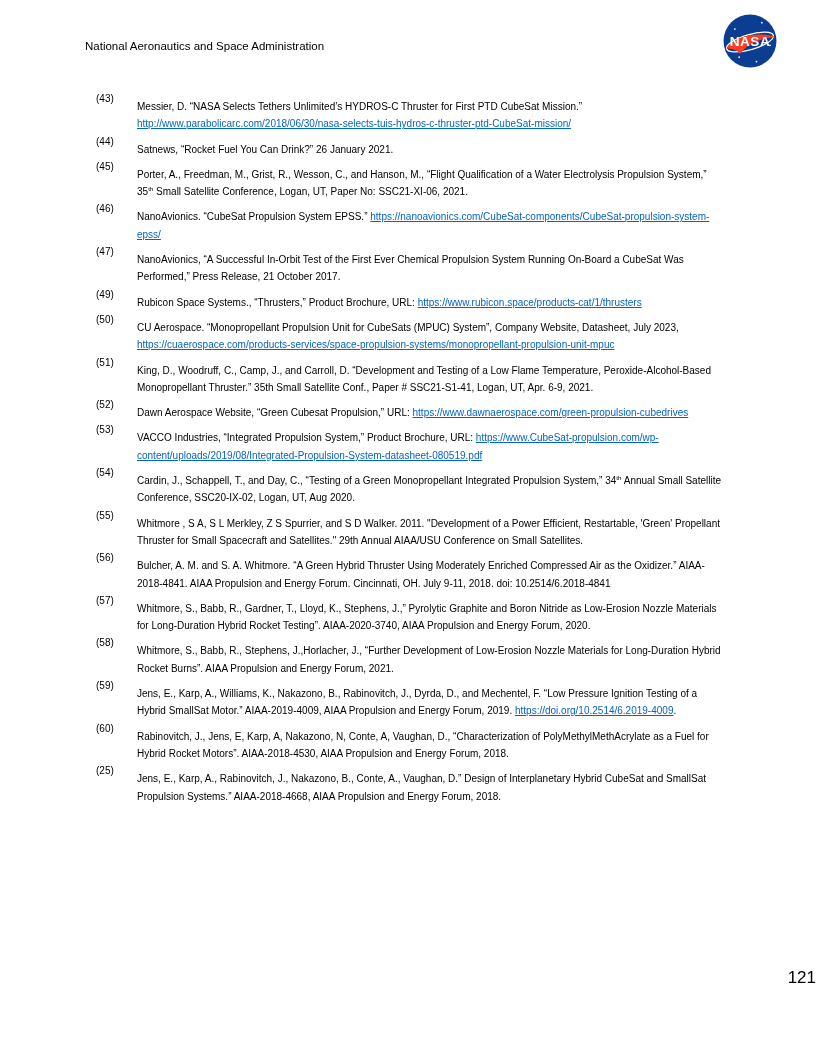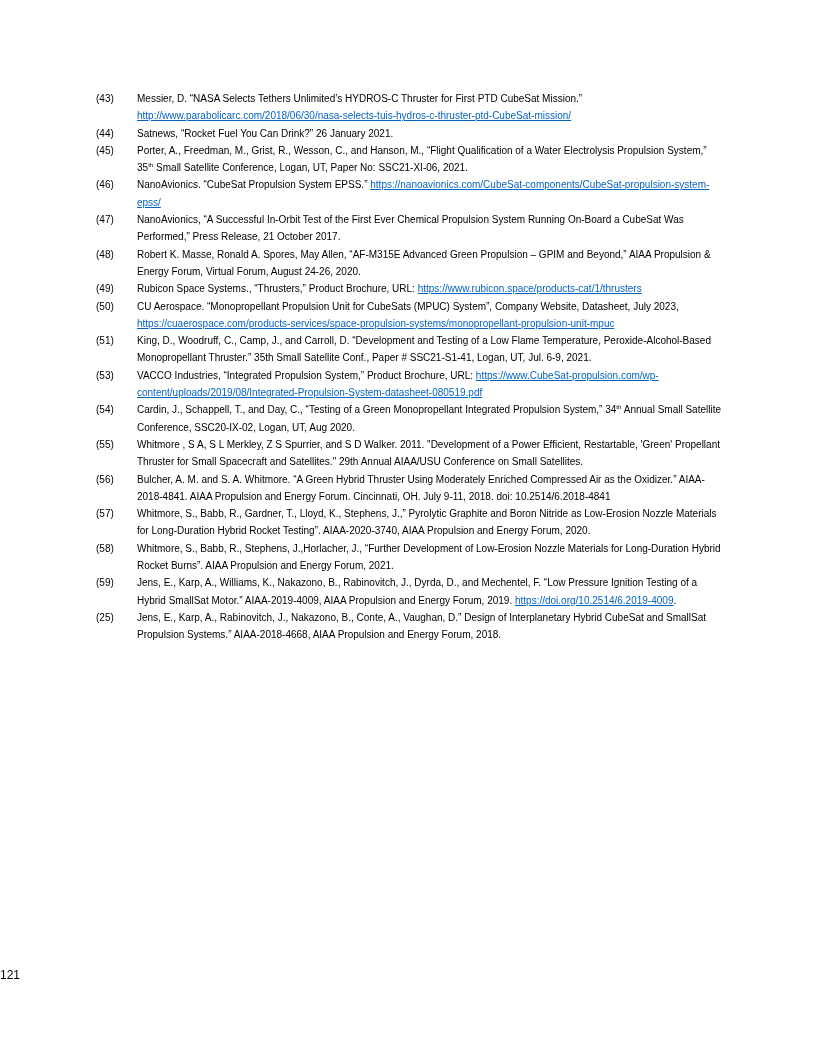--- a/index.html
+++ b/index.html
@@ -44,46 +44,61 @@
   }
   .ref {
     display: grid;
     grid-template-columns: 41px 1fr;
   }
   .ref-num {
     white-space: nowrap;
   }
   .ref-body {
     overflow-wrap: break-word;
+    margin-top: 8px;
   }
   .ref-link {
     color: #0563C1;
     text-decoration: underline;
     overflow-wrap: anywhere;
     cursor: pointer;
   }
   sup.ord {
     font-size: 0.62em;
     vertical-align: super;
     line-height: 0;
   }
   .footer {
     position: absolute;
     top: 968px;
     left: 0;
     width: 816px;
-    text-align: left;
-    font-size: 12px;
+    text-align: right;
+    font-size: 17px;
   }
 </style>
 </head>
 <body>
 
 <div class="page">
 
+  <div class="header-bar">
+    <span class="agency-name">National Aeronautics and Space Administration</span>
+    <svg class="nasa-logo" viewBox="0 0 100 100" xmlns="http://www.w3.org/2000/svg" aria-hidden="true">
+      <circle cx="50" cy="50" r="49" fill="#0B3D91"></circle>
+      <circle cx="22" cy="28" r="1.6" fill="#ffffff"></circle>
+      <circle cx="72" cy="16" r="1.6" fill="#ffffff"></circle>
+      <circle cx="87" cy="58" r="1.6" fill="#ffffff"></circle>
+      <circle cx="30" cy="80" r="1.6" fill="#ffffff"></circle>
+      <circle cx="62" cy="88" r="1.6" fill="#ffffff"></circle>
+      <ellipse cx="50" cy="52" rx="45" ry="14" fill="none" stroke="#ffffff" stroke-width="2.4" transform="rotate(-16 50 52)"></ellipse>
+      <path d="M6 64 C 26 36, 70 34, 96 42 C 72 46, 44 54, 32 74 C 26 66, 14 64, 6 64 Z" fill="#FC3D21"></path>
+      <text x="50" y="60" text-anchor="middle" fill="#ffffff" font-family="Liberation Sans, sans-serif" font-size="25" font-weight="bold" letter-spacing="1">NASA</text>
+    </svg>
+  </div>
 
   <div class="refs" id="refs">
       <div class="ref">
         <span class="ref-num">(43)</span>
         <span class="ref-body">Messier, D. “NASA Selects Tethers Unlimited’s HYDROS-C Thruster for First PTD CubeSat Mission.” <a class="ref-link" href="#">http://www.parabolicarc.com/2018/06/30/nasa-selects-tuis-hydros-c-thruster-ptd-CubeSat-mission/</a></span>
       </div>
       <div class="ref">
         <span class="ref-num">(44)</span>
         <span class="ref-body">Satnews, “Rocket Fuel You Can Drink?” 26 January 2021.</span>
       </div>
@@ -93,34 +108,34 @@
       </div>
       <div class="ref">
         <span class="ref-num">(46)</span>
         <span class="ref-body">NanoAvionics. “CubeSat Propulsion System EPSS.” <a class="ref-link" href="#">https://nanoavionics.com/CubeSat-components/CubeSat-propulsion-system-epss/</a></span>
       </div>
       <div class="ref">
         <span class="ref-num">(47)</span>
         <span class="ref-body">NanoAvionics, “A Successful In-Orbit Test of the First Ever Chemical Propulsion System Running On-Board a CubeSat Was Performed,” Press Release, 21 October 2017.</span>
       </div>
       <div class="ref">
-        <span class="ref-num">(48)</span>
-        <span class="ref-body">Robert K. Masse, Ronald A. Spores, May Allen, “AF-M315E Advanced Green Propulsion – GPIM and Beyond,” AIAA Propulsion &amp; Energy Forum, Virtual Forum, August 24-26, 2020.</span>
-      </div>
-      <div class="ref">
         <span class="ref-num">(49)</span>
         <span class="ref-body">Rubicon Space Systems., “Thrusters,” Product Brochure, URL: <a class="ref-link" href="#">https://www.rubicon.space/products-cat/1/thrusters</a></span>
       </div>
       <div class="ref">
         <span class="ref-num">(50)</span>
         <span class="ref-body">CU Aerospace. “Monopropellant Propulsion Unit for CubeSats (MPUC) System”, Company Website, Datasheet, July 2023, <a class="ref-link" href="#">https://cuaerospace.com/products-services/space-propulsion-systems/monopropellant-propulsion-unit-mpuc</a></span>
       </div>
       <div class="ref">
         <span class="ref-num">(51)</span>
-        <span class="ref-body">King, D., Woodruff, C., Camp, J., and Carroll, D. “Development and Testing of a Low Flame Temperature, Peroxide-Alcohol-Based Monopropellant Thruster.” 35th Small Satellite Conf., Paper # SSC21-S1-41, Logan, UT, Jul. 6-9, 2021.</span>
+        <span class="ref-body">King, D., Woodruff, C., Camp, J., and Carroll, D. “Development and Testing of a Low Flame Temperature, Peroxide-Alcohol-Based Monopropellant Thruster.” 35th Small Satellite Conf., Paper # SSC21-S1-41, Logan, UT, Apr. 6-9, 2021.</span>
+      </div>
+      <div class="ref">
+        <span class="ref-num">(52)</span>
+        <span class="ref-body">Dawn Aerospace Website, “Green Cubesat Propulsion,” URL: <a class="ref-link" href="#">https://www.dawnaerospace.com/green-propulsion-cubedrives</a></span>
       </div>
       <div class="ref">
         <span class="ref-num">(53)</span>
         <span class="ref-body">VACCO Industries, “Integrated Propulsion System,” Product Brochure, URL: <a class="ref-link" href="#">https://www.CubeSat-propulsion.com/wp-content/uploads/2019/08/Integrated-Propulsion-System-datasheet-080519.pdf</a></span>
       </div>
       <div class="ref">
         <span class="ref-num">(54)</span>
         <span class="ref-body">Cardin, J., Schappell, T., and Day, C., “Testing of a Green Monopropellant Integrated Propulsion System,” 34<sup class="ord">th</sup> Annual Small Satellite Conference, SSC20-IX-02, Logan, UT, Aug 2020.</span>
       </div>
       <div class="ref">
@@ -137,20 +152,24 @@
       </div>
       <div class="ref">
         <span class="ref-num">(58)</span>
         <span class="ref-body">Whitmore, S., Babb, R., Stephens, J.,Horlacher, J., “Further Development of Low-Erosion Nozzle Materials for Long-Duration Hybrid Rocket Burns”. AIAA Propulsion and Energy Forum, 2021.</span>
       </div>
       <div class="ref">
         <span class="ref-num">(59)</span>
         <span class="ref-body">Jens, E., Karp, A., Williams, K., Nakazono, B., Rabinovitch, J., Dyrda, D., and Mechentel, F. “Low Pressure Ignition Testing of a Hybrid SmallSat Motor.” AIAA-2019-4009, AIAA Propulsion and Energy Forum, 2019. <a class="ref-link" href="#">https://doi.org/10.2514/6.2019-4009</a>.</span>
       </div>
       <div class="ref">
+        <span class="ref-num">(60)</span>
+        <span class="ref-body">Rabinovitch, J., Jens, E, Karp, A, Nakazono, N, Conte, A, Vaughan, D., “Characterization of PolyMethylMethAcrylate as a Fuel for Hybrid Rocket Motors”. AIAA-2018-4530, AIAA Propulsion and Energy Forum, 2018.</span>
+      </div>
+      <div class="ref">
         <span class="ref-num">(25)</span>
         <span class="ref-body">Jens, E., Karp, A., Rabinovitch, J., Nakazono, B., Conte, A., Vaughan, D.” Design of Interplanetary Hybrid CubeSat and SmallSat Propulsion Systems.” AIAA-2018-4668, AIAA Propulsion and Energy Forum, 2018.</span>
       </div>
     </div>
 
   <div class="footer">121</div>
 
 </div>
 
 </body></html>

